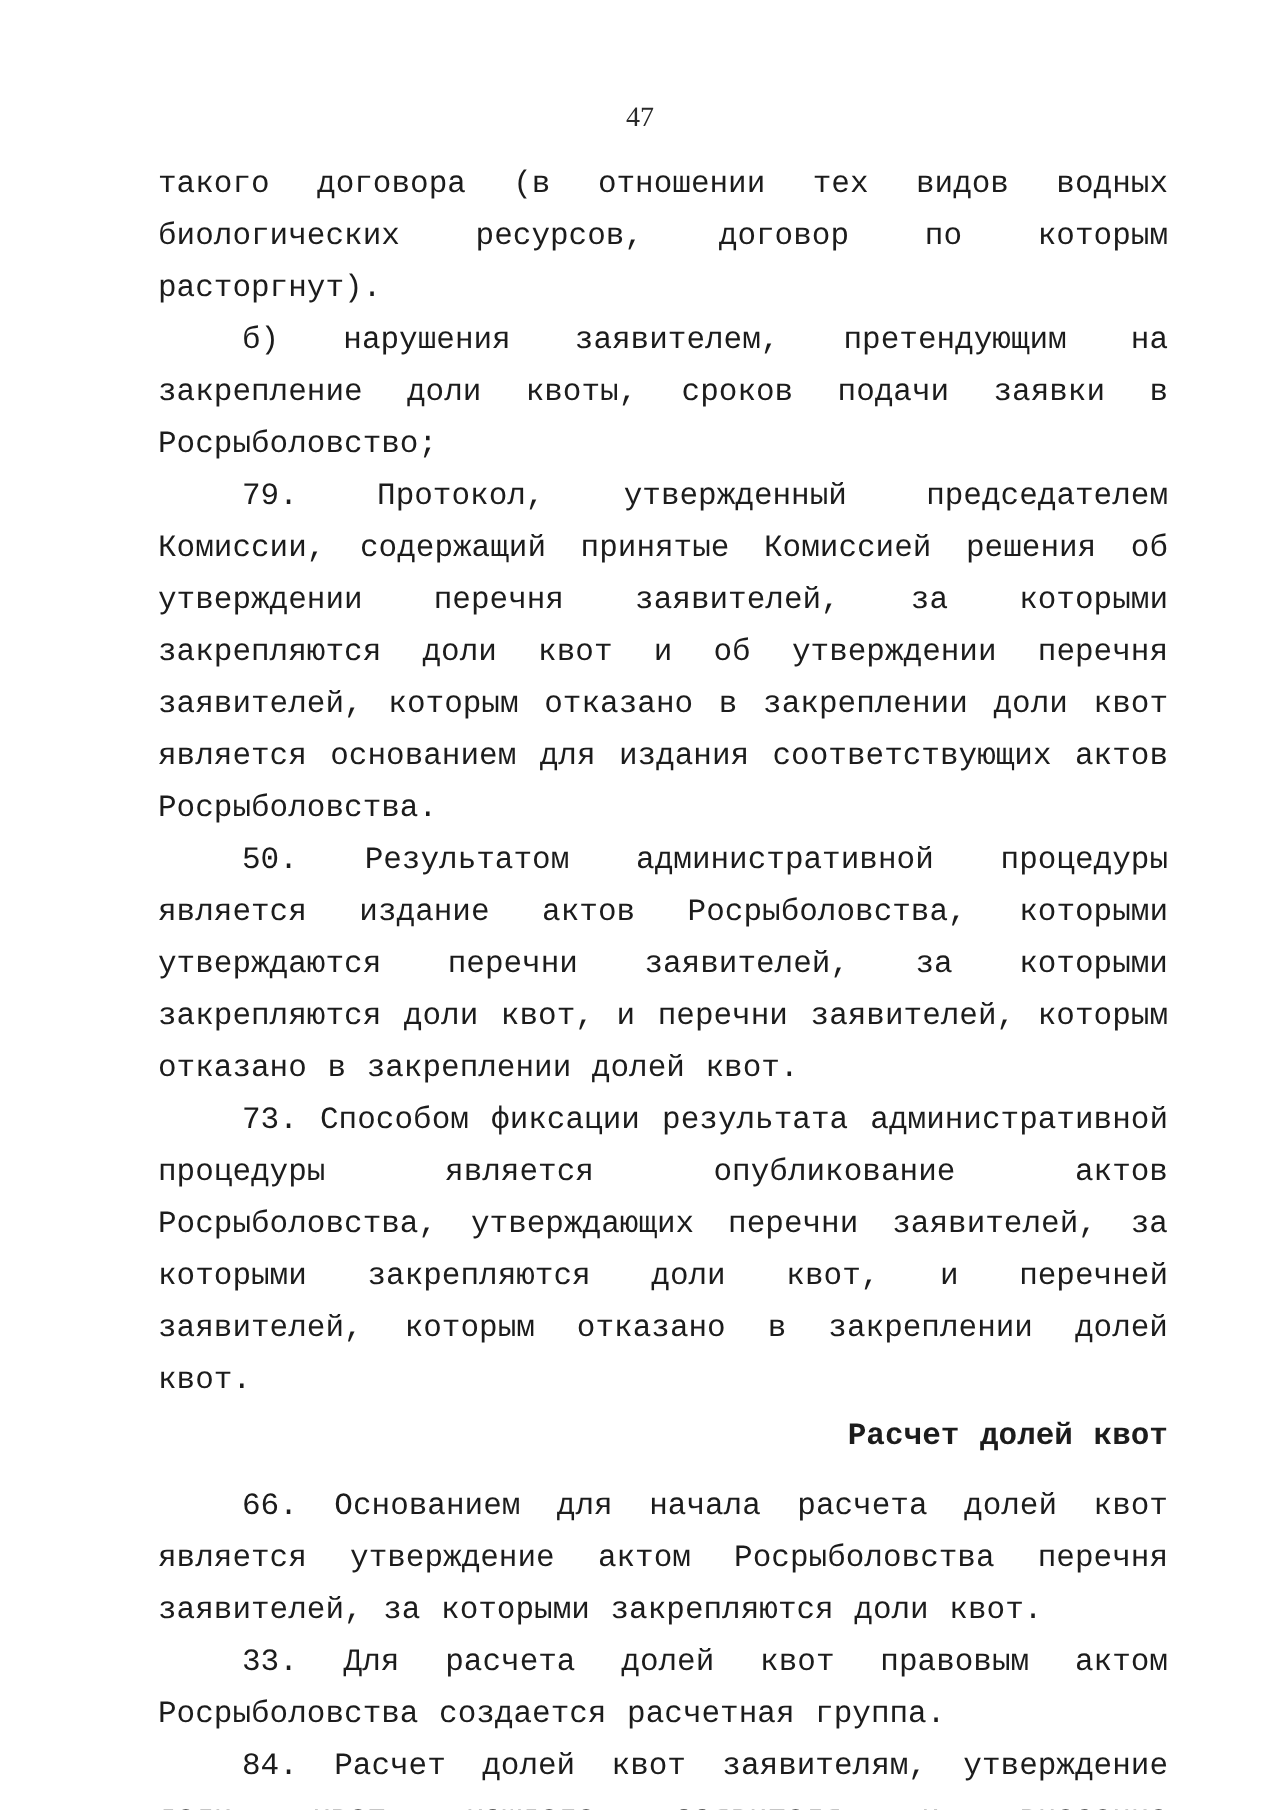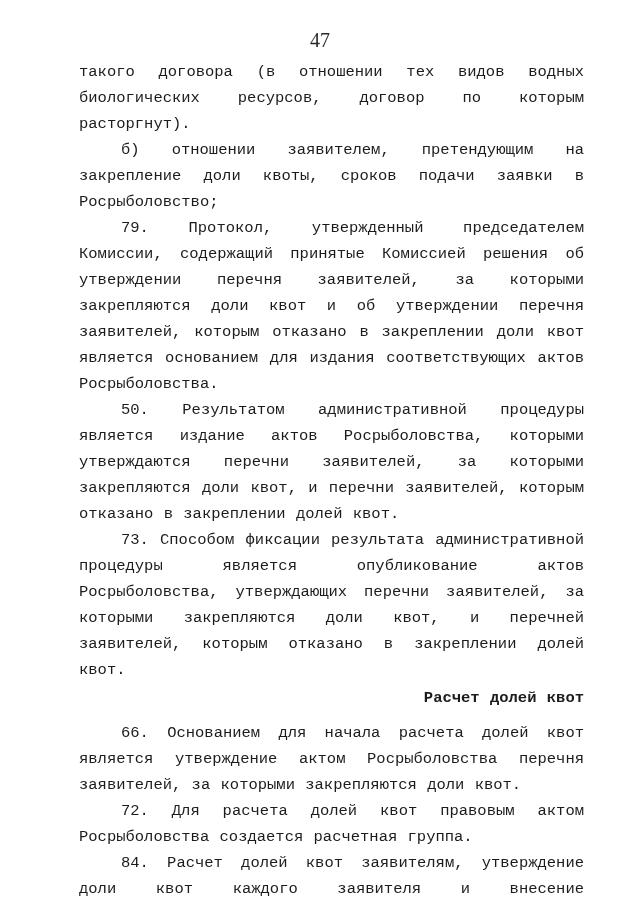--- a/index.html
+++ b/index.html
@@ -11,23 +11,23 @@
     position: relative;
     width: 640px;
     height: 905px;
     background: #ffffff;
     color: #1c1c1c;
     font-family: "Liberation Serif", "DejaVu Serif", serif;
     overflow: hidden;
     box-sizing: border-box;
   }
   .page-number {
-    padding-top: 32px;
+    padding-top: 52px;
     text-align: center;
-    font-size: 20px;
+    font-size: 14px;
     line-height: 16px;
     margin-bottom: 11px;
     color: #2a2a2a;
   }
   .content {
     margin-left: 79px;
     margin-right: 56px;
   }
   .content p {
     margin: 0;
@@ -52,22 +52,22 @@
     margin-bottom: 9px;
   }
 </style>
 </head>
 <body>
 
 <div class="page">
   <div class="page-number">47</div>
   <div class="content">
       <p class="continuation">такого договора (в отношении тех видов водных биологических ресурсов, договор по которым расторгнут).</p>
-      <p class="indent">б) отношении заявителем, претендующим на закрепление доли квоты, сроков подачи заявки в Росрыболовство;</p>
+      <p class="indent">б) нарушения заявителем, претендующим на закрепление доли квоты, сроков подачи заявки в Росрыболовство;</p>
       <p class="indent">79. Протокол, утвержденный председателем Комиссии, содержащий принятые Комиссией решения об утверждении перечня заявителей, за которыми закрепляются доли квот и об утверждении перечня заявителей, которым отказано в закреплении доли квот является основанием для издания соответствующих актов Росрыболовства.</p>
       <p class="indent">50. Результатом административной процедуры является издание актов Росрыболовства, которыми утверждаются перечни заявителей, за которыми закрепляются доли квот, и перечни заявителей, которым отказано в закреплении долей квот.</p>
       <p class="indent">73. Способом фиксации результата административной процедуры является опубликование актов Росрыболовства, утверждающих перечни заявителей, за которыми закрепляются доли квот, и перечней заявителей, которым отказано в закреплении долей квот.</p>
       <p class="section-heading">Расчет долей квот</p>
       <p class="indent">66. Основанием для начала расчета долей квот является утверждение актом Росрыболовства перечня заявителей, за которыми закрепляются доли квот.</p>
-      <p class="indent">72. Для расчета долей квот правовым актом Росрыболовства создается расчетная группа.</p>
+      <p class="indent">33. Для расчета долей квот правовым актом Росрыболовства создается расчетная группа.</p>
       <p class="indent">84. Расчет долей квот заявителям, утверждение доли квот каждого заявителя и внесение соответствующей записи в государственный рыбохозяйственный реестр производится в течение 15 рабочих дней с даты</p>
     </div>
 </div>
 
 </body></html>

